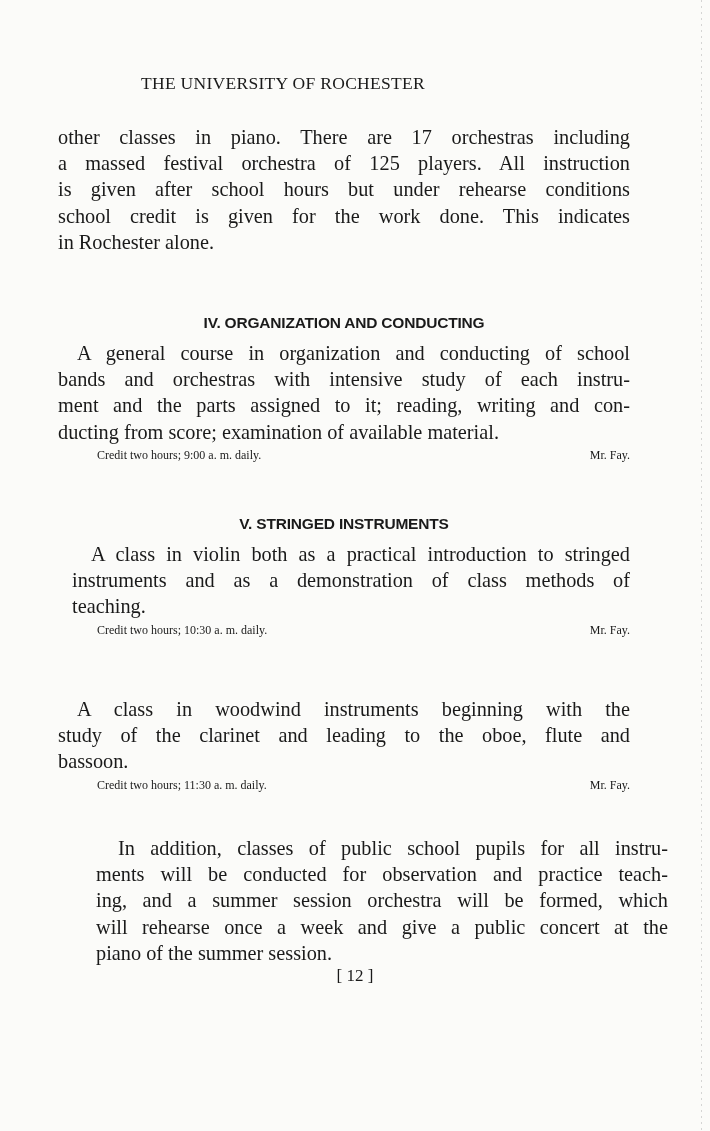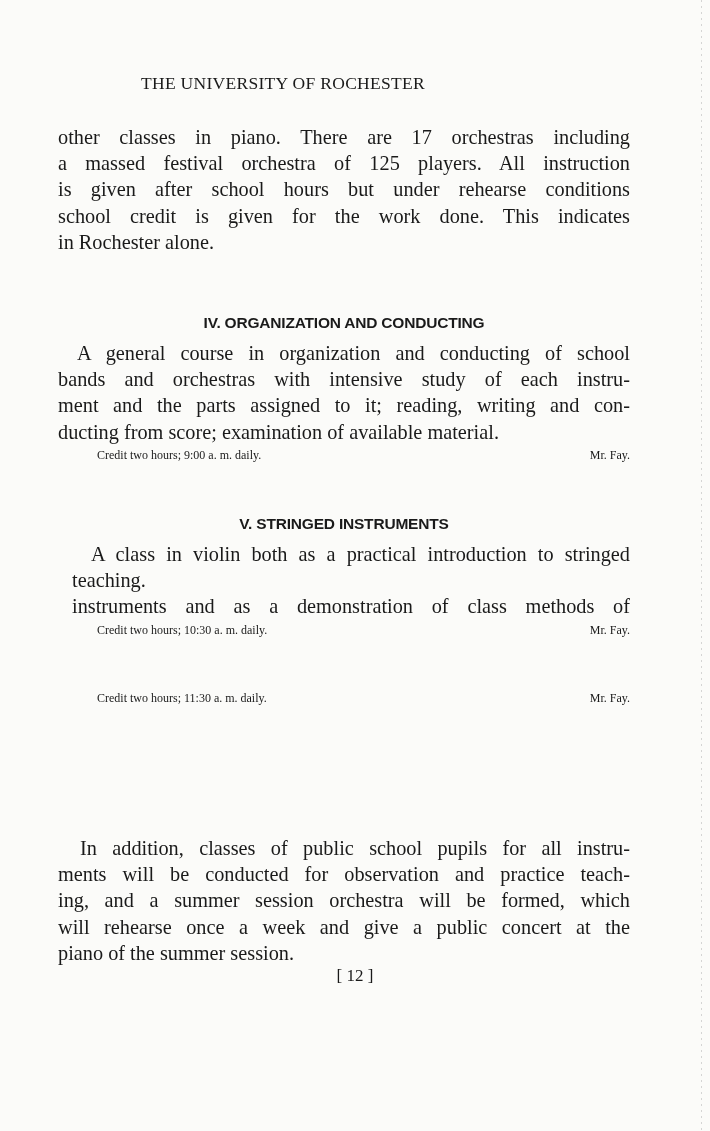--- a/index.html
+++ b/index.html
@@ -49,37 +49,42 @@
   <div class="credit">
     <span>Credit two hours; 9:00 a. m. daily.</span>
     <span>Mr. Fay.</span>
   </div>
 </div>
 
 <div class="page" style="top:515px;">
   <h2 class="sec-title">V. STRINGED  INSTRUMENTS</h2>
   <p class="p" style="margin-top:8px;margin-left:14px;">
     <span class="line" style="padding-left:19px;">A class in violin both as a practical introduction to stringed</span>
+    <span class="line">instruments and as a demonstration of class methods of</span>
     <span class="line last">teaching.</span>
-    <span class="line">instruments and as a demonstration of class methods of</span>
   </p>
   <div class="credit">
     <span>Credit two hours; 10:30 a. m. daily.</span>
     <span>Mr. Fay.</span>
   </div>
 </div>
 
 <div class="page" style="top:688px;">
+  <p class="p" style="margin-top:8px;">
+    <span class="line" style="padding-left:19px;">A class in woodwind instruments beginning with the</span>
+    <span class="line">study of the clarinet and leading to the oboe, flute and</span>
+    <span class="line last">bassoon.</span>
+  </p>
   <div class="credit">
     <span>Credit two hours; 11:30 a. m. daily.</span>
     <span>Mr. Fay.</span>
   </div>
 </div>
 
-<div class="page" style="top:835px;">
+<div class="page" style="top:835px;margin-left:38px;">
   <p class="p">
     <span class="line" style="padding-left:22px;">In addition, classes of public school pupils for all instru-</span>
     <span class="line">ments will be conducted for observation and practice teach-</span>
     <span class="line">ing, and a summer session orchestra will be formed, which</span>
     <span class="line">will rehearse once a week and give a public concert at the</span>
     <span class="line last">piano of the summer session.</span>
   </p>
 </div>
 
 <div class="pagenum">[ 12 ]</div>

